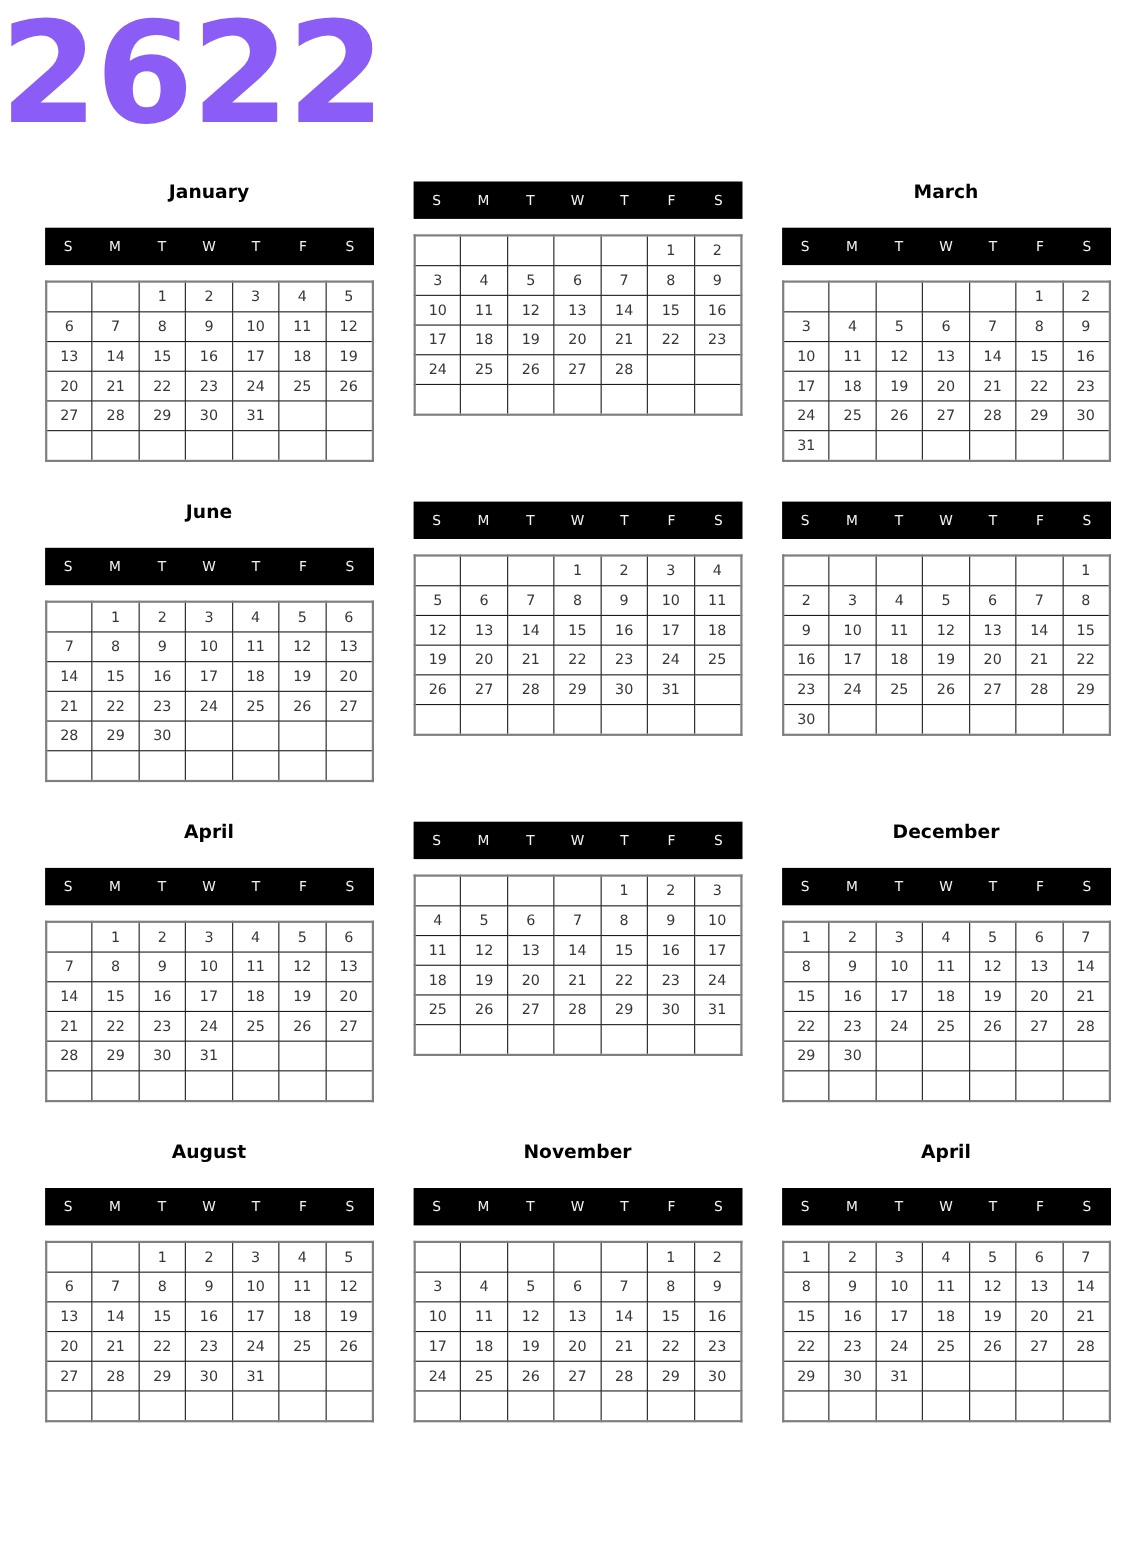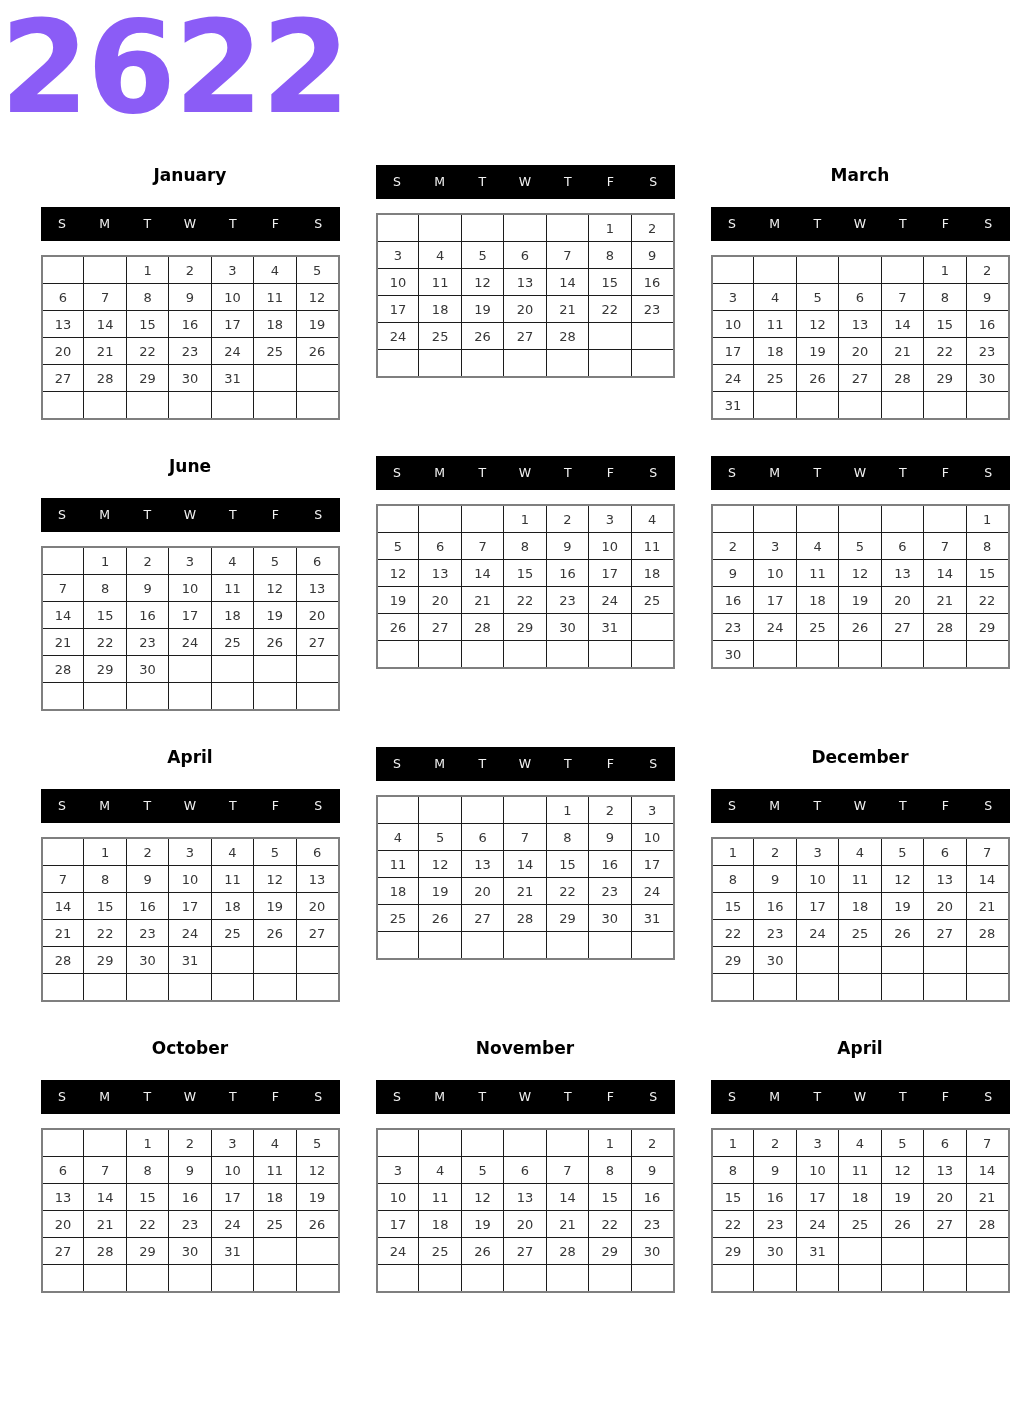--- a/index.html
+++ b/index.html
@@ -700,21 +700,21 @@
               <td></td>
               <td></td>
               <td></td>
               <td></td>
               <td></td>
             </tr>
           </tbody>
         </table>
       </section>
       <section class="month">
-        <div class="month-title">October</div>
+        <div class="month-title">August</div>
         <div class="dow-bar">
           <span class="dow-label">S</span>
           <span class="dow-label">M</span>
           <span class="dow-label">T</span>
           <span class="dow-label">W</span>
           <span class="dow-label">T</span>
           <span class="dow-label">F</span>
           <span class="dow-label">S</span>
         </div>
         <table class="days">

